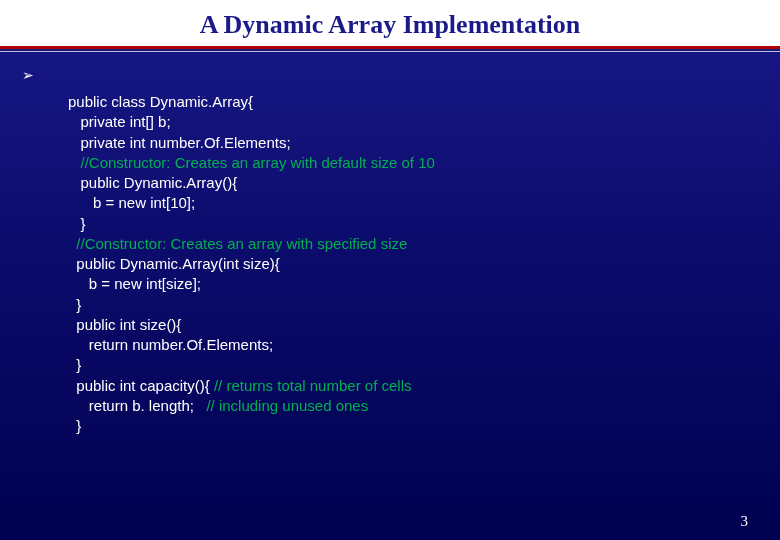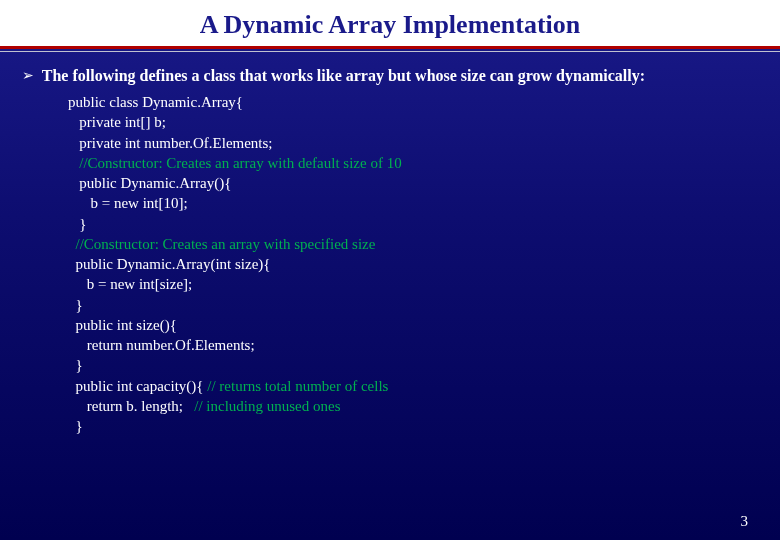--- a/index.html
+++ b/index.html
@@ -36,21 +36,21 @@
     font-size: 14px;
     line-height: 20px;
     flex-shrink: 0;
   }
   .bullet-text {
     font-size: 16px;
     font-weight: bold;
     line-height: 20px;
   }
   .code-block {
-    font-family: Liberation Serif, serif;
+    font-family: Liberation Sans, sans-serif;
     font-size: 15px;
     line-height: 1.35;
     color: #ffffff;
     white-space: pre;
     margin-left: 46px;
   }
   .comment { color: #00b050; }
   .page-num {
     position: absolute;
     bottom: 10px;
@@ -65,21 +65,20 @@
 
 <div class="title-area">
   <div class="title">A Dynamic Array Implementation</div>
 </div>
 <div class="divider-red"></div>
 <div class="divider-thin"></div>
 
 <div class="content">
   <div class="bullet-row">
     <span class="bullet-icon">➢</span>
-    <span class="bullet-text">The following defines a class that works like array but whose size can grow dynamically:</span>
   </div>
 
   <div class="code-block"><span>public class Dynamic.Array{</span>
 <span>   private int[] b;</span>
 <span>   private int number.Of.Elements;</span>
 <span class="comment">   //Constructor: Creates an array with default size of 10</span>
 <span>   public Dynamic.Array(){</span>
 <span>      b = new int[10];</span>
 <span>   }</span>
 <span class="comment">  //Constructor: Creates an array with specified size</span>

